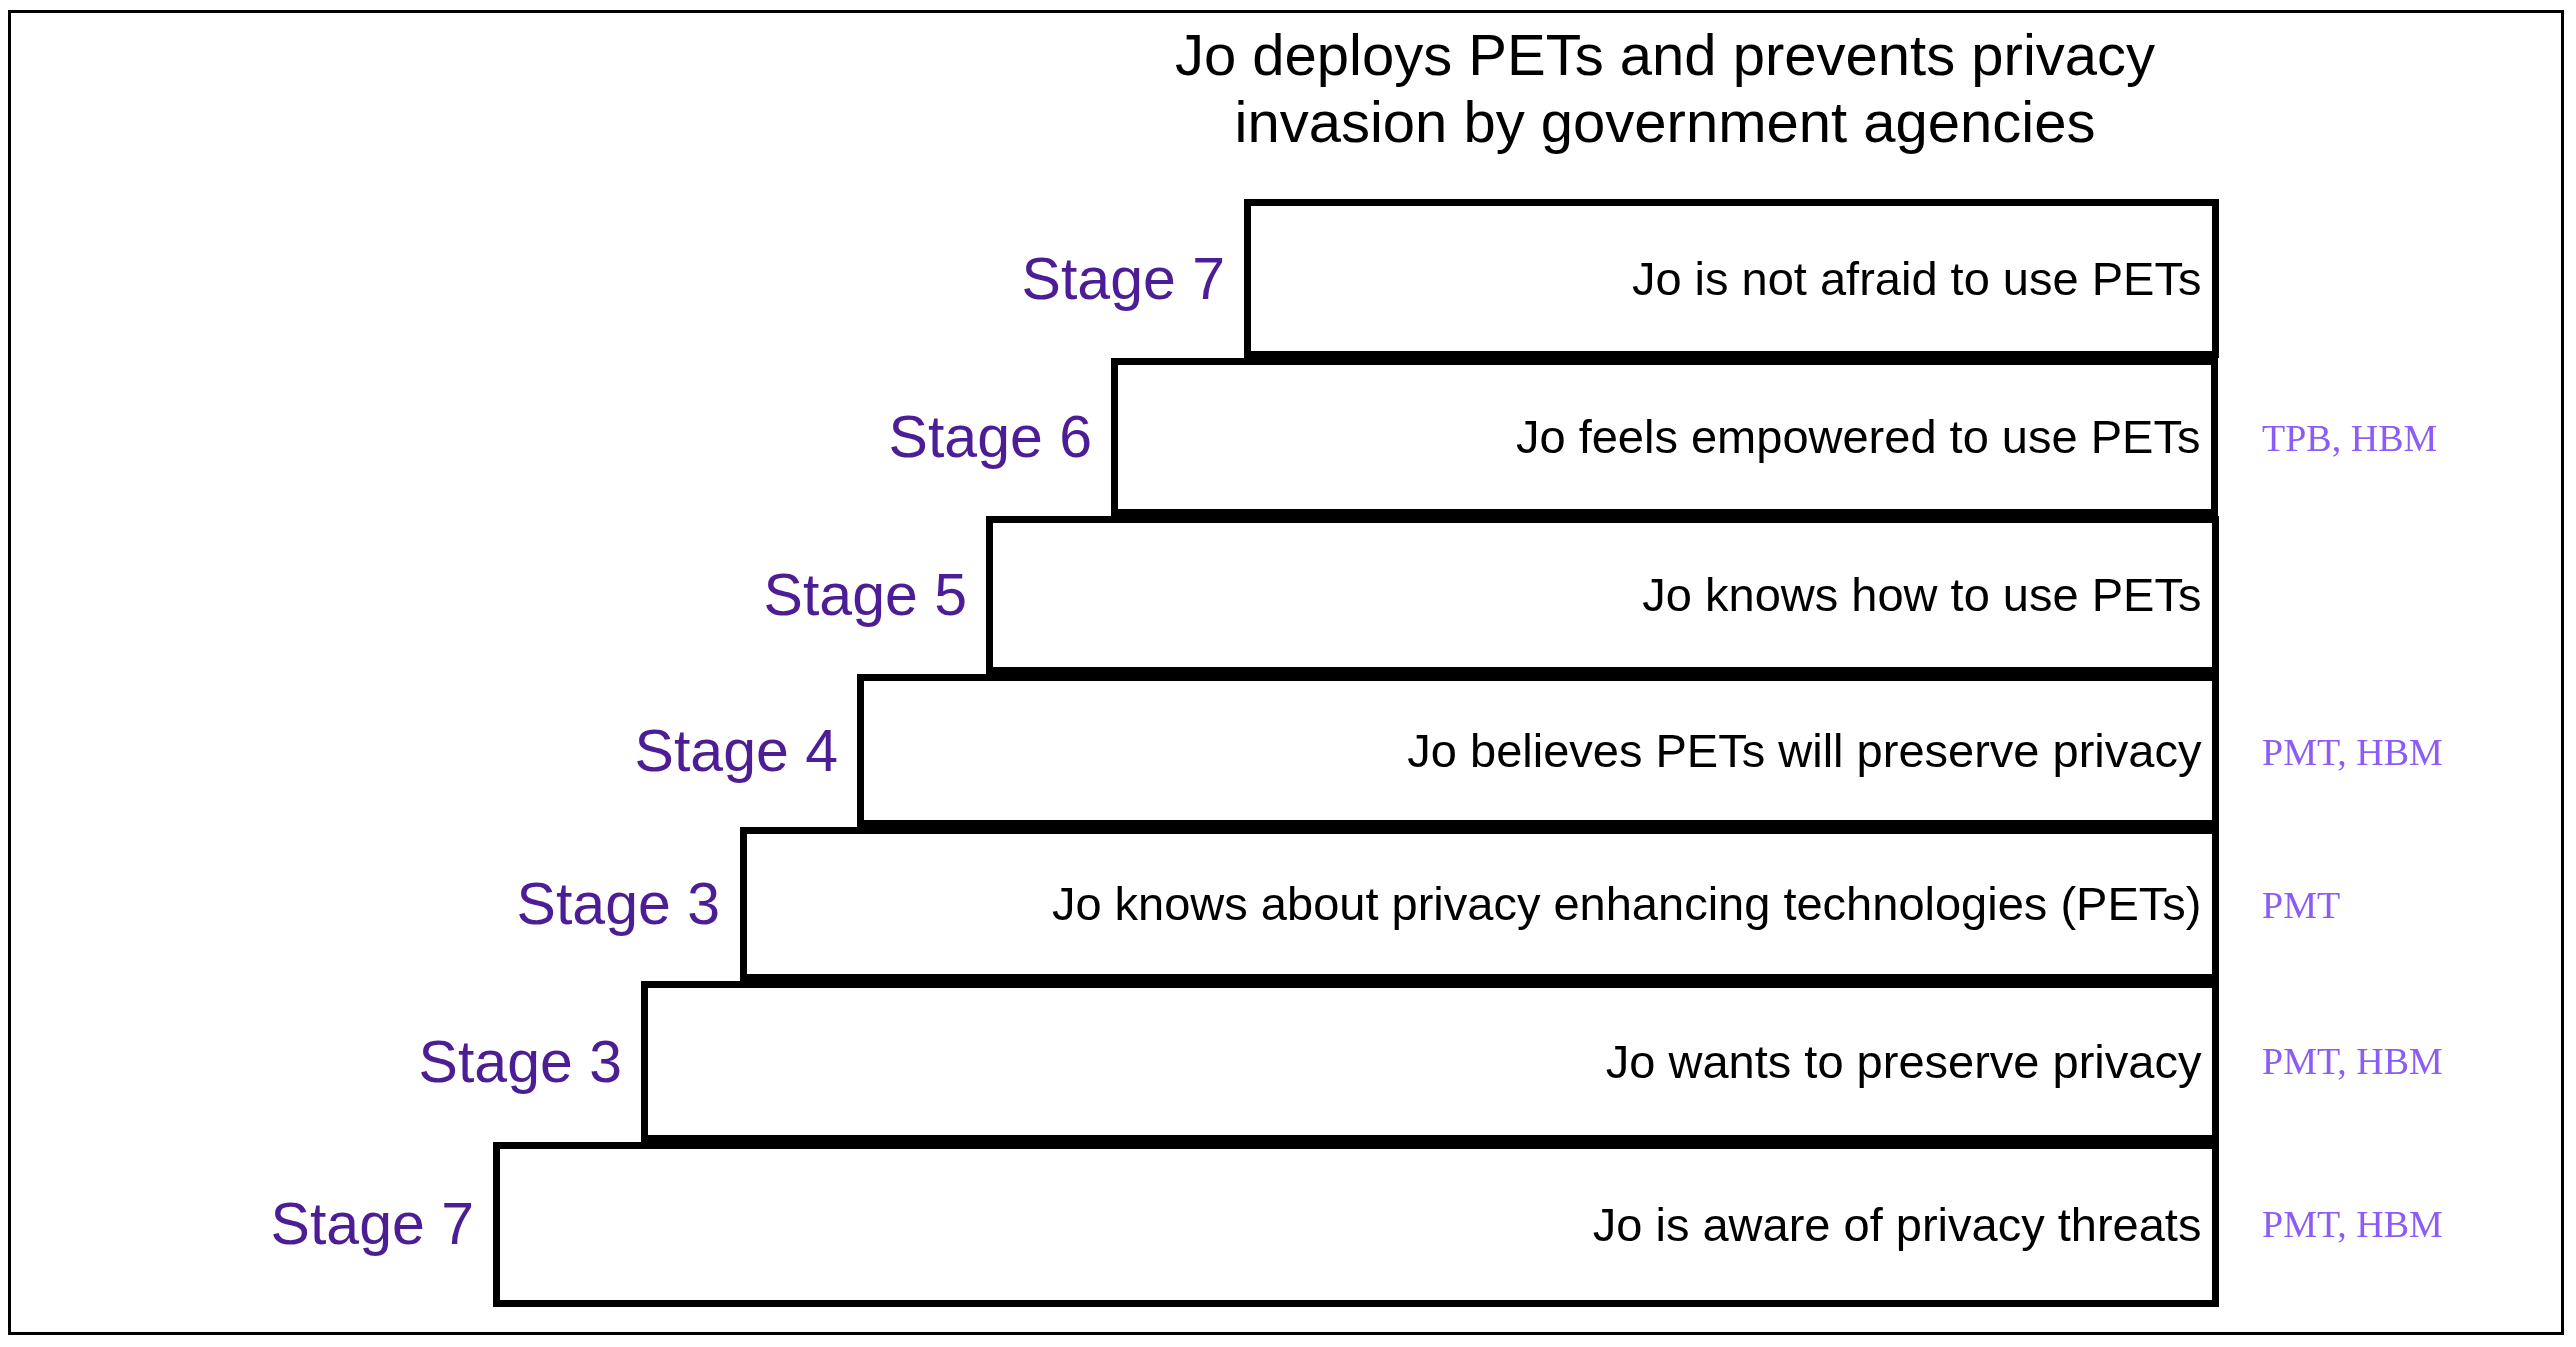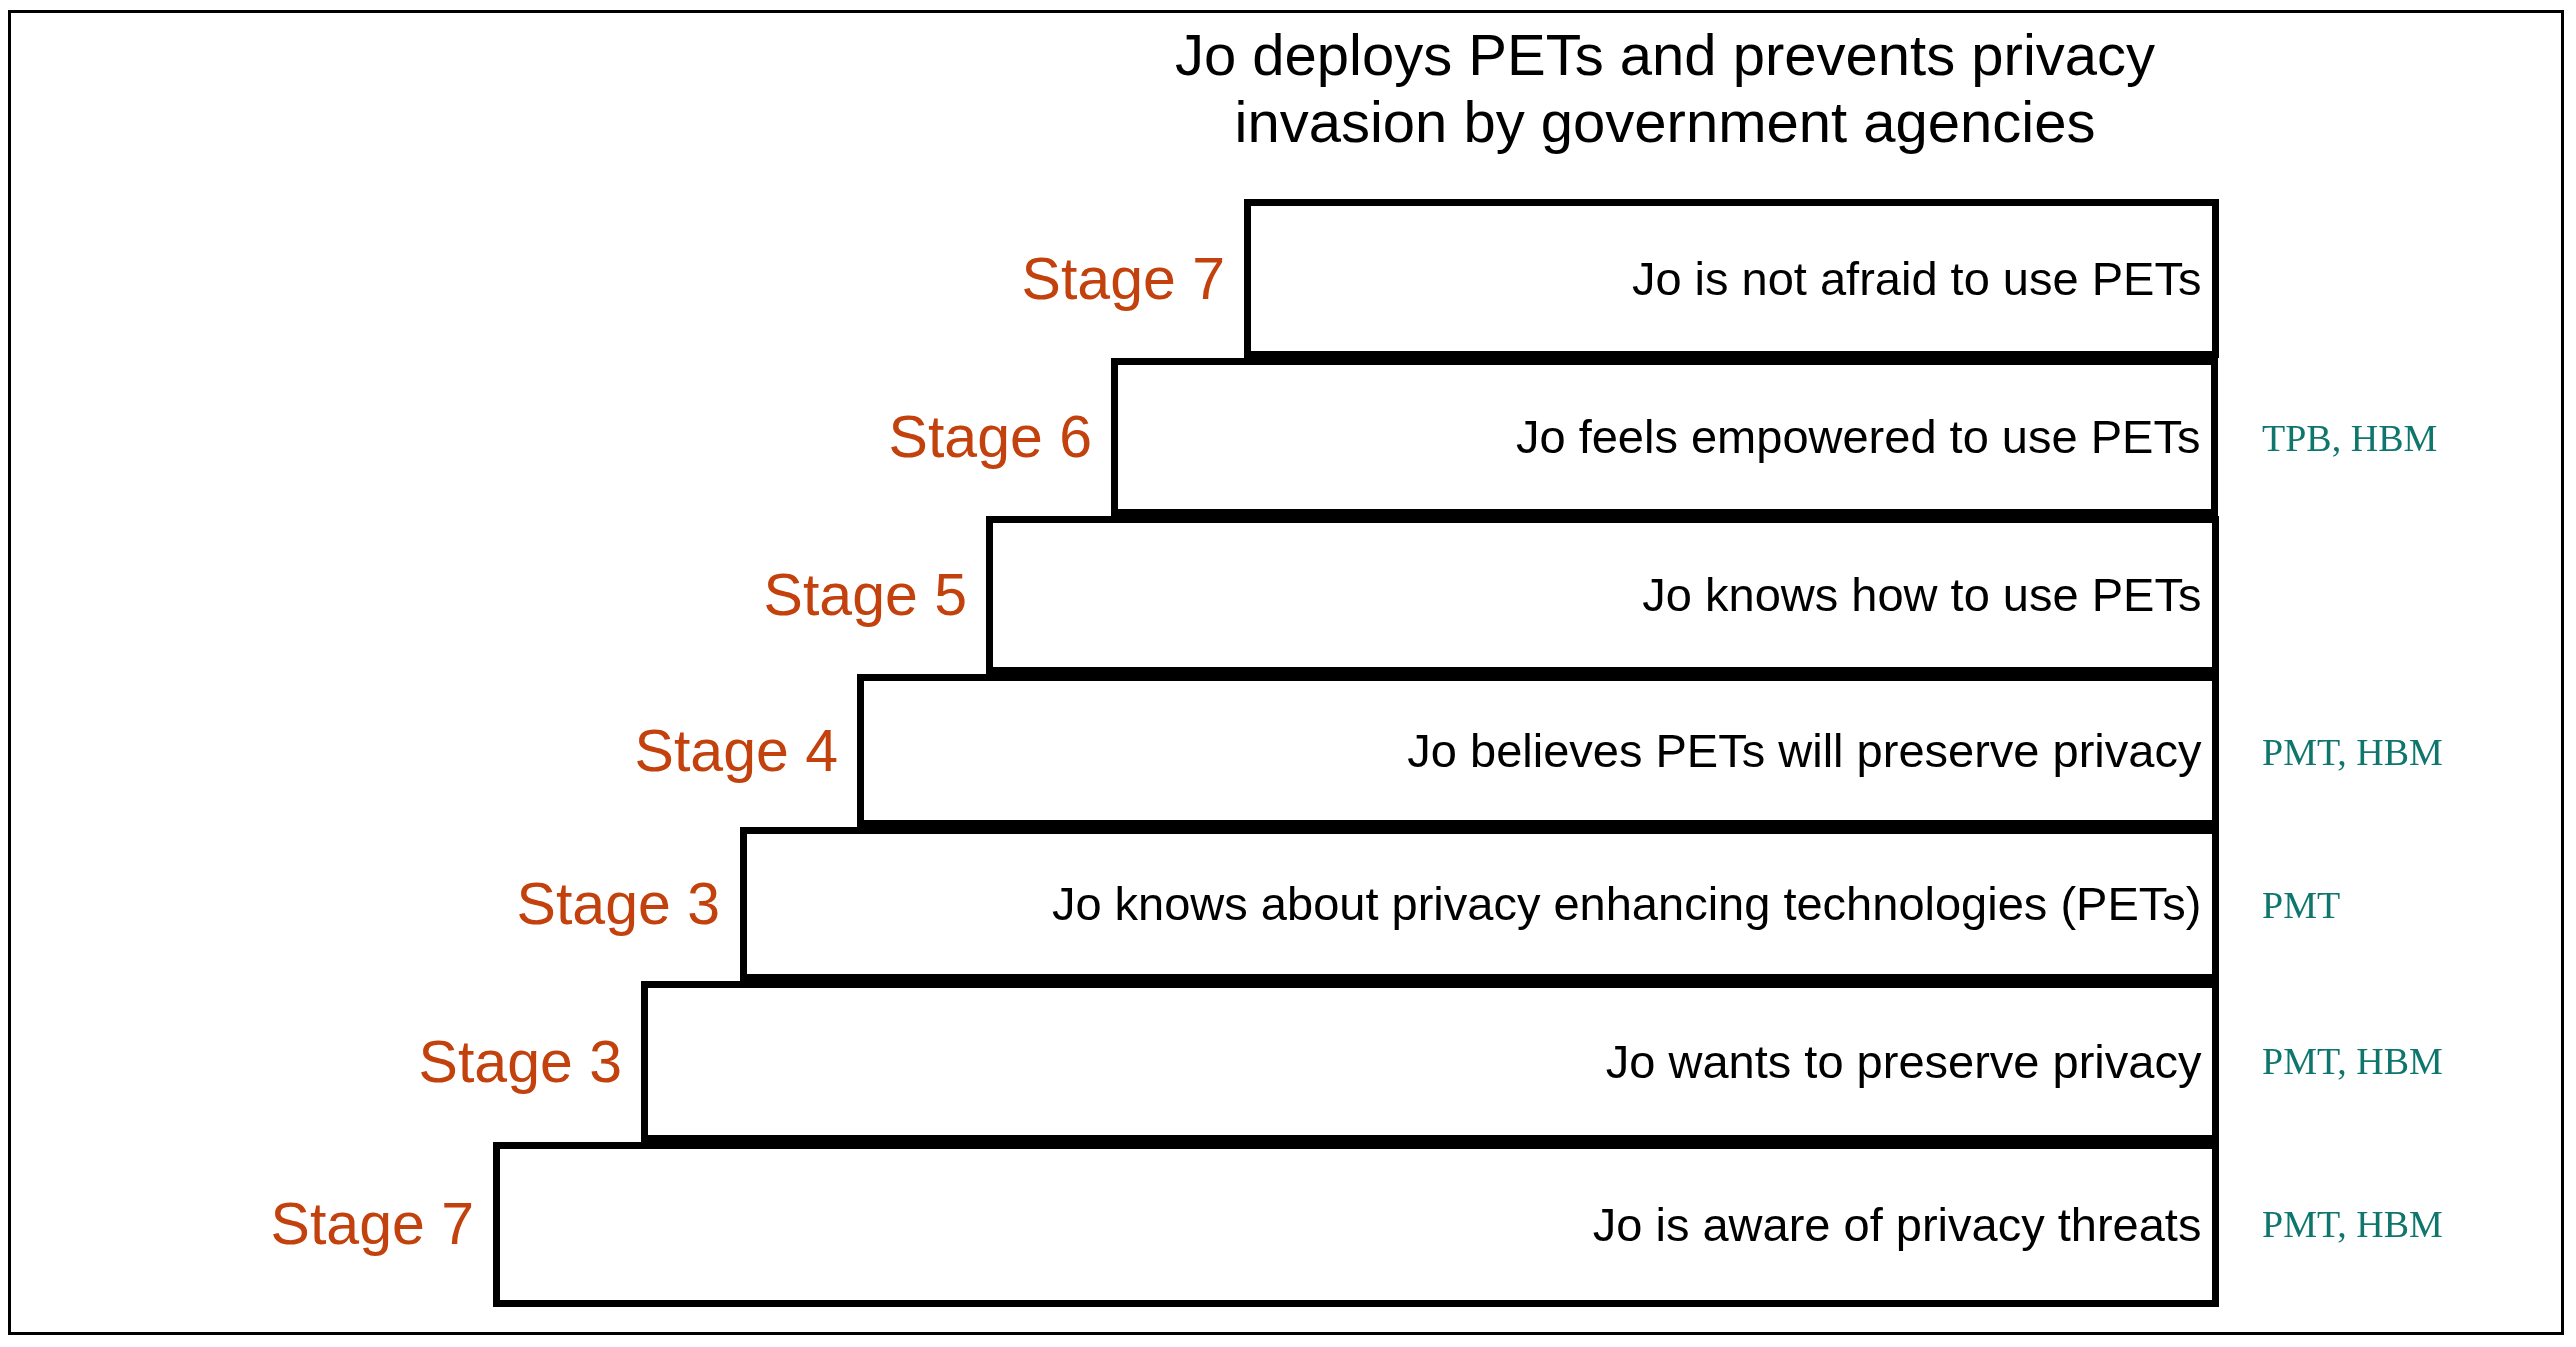--- a/index.html
+++ b/index.html
@@ -71,32 +71,32 @@
     padding-right: 10.6px;
     color: #000000;
   }
 
   
   .stage-label {
     position: absolute;
     text-align: right;
     font-size: 59px;
     line-height: 1;
-    color: #c2410c;
+    color: #4c1d95;
     white-space: nowrap;
   }
 
   
   .theory-label {
     position: absolute;
     left: 2262px;
     font-family: "Liberation Serif", serif;
     font-size: 38px;
     line-height: 1;
-    color: #0f766e;
+    color: #8b5cf6;
     white-space: nowrap;
   }
 </style>
 </head>
 <body>
 
 <div id="figure">
 
   <div id="outer-frame"></div>
 

